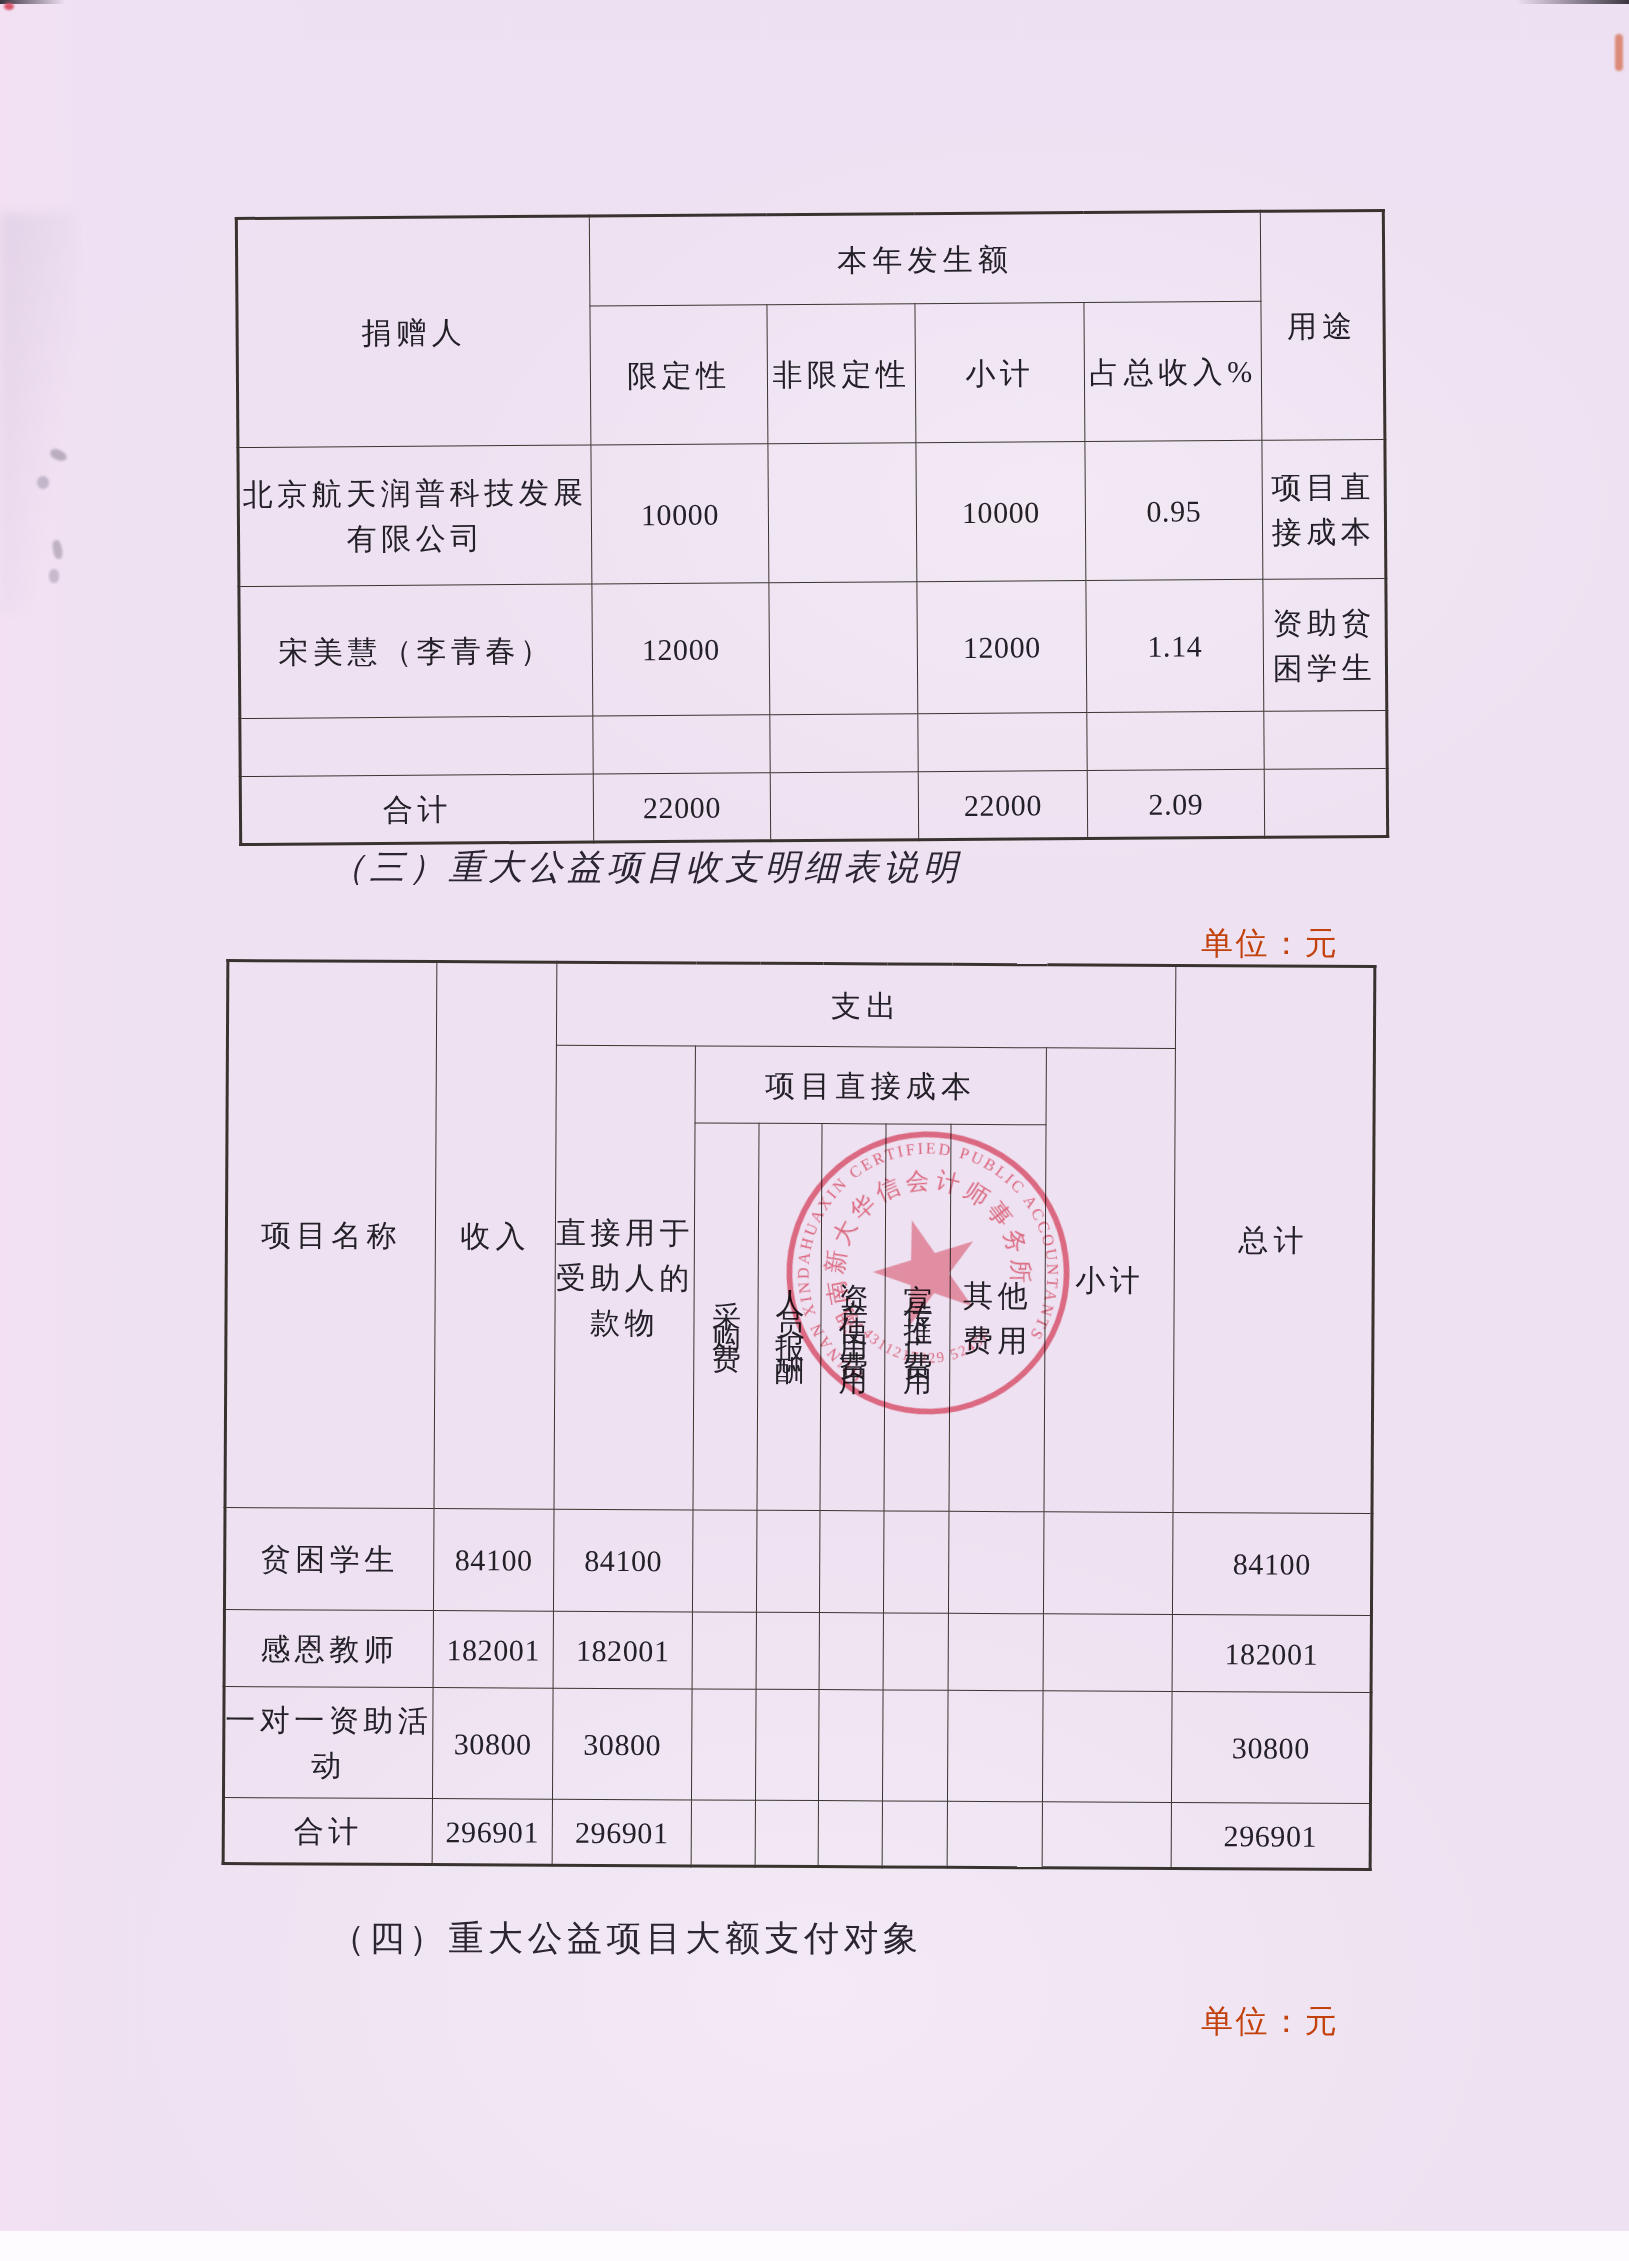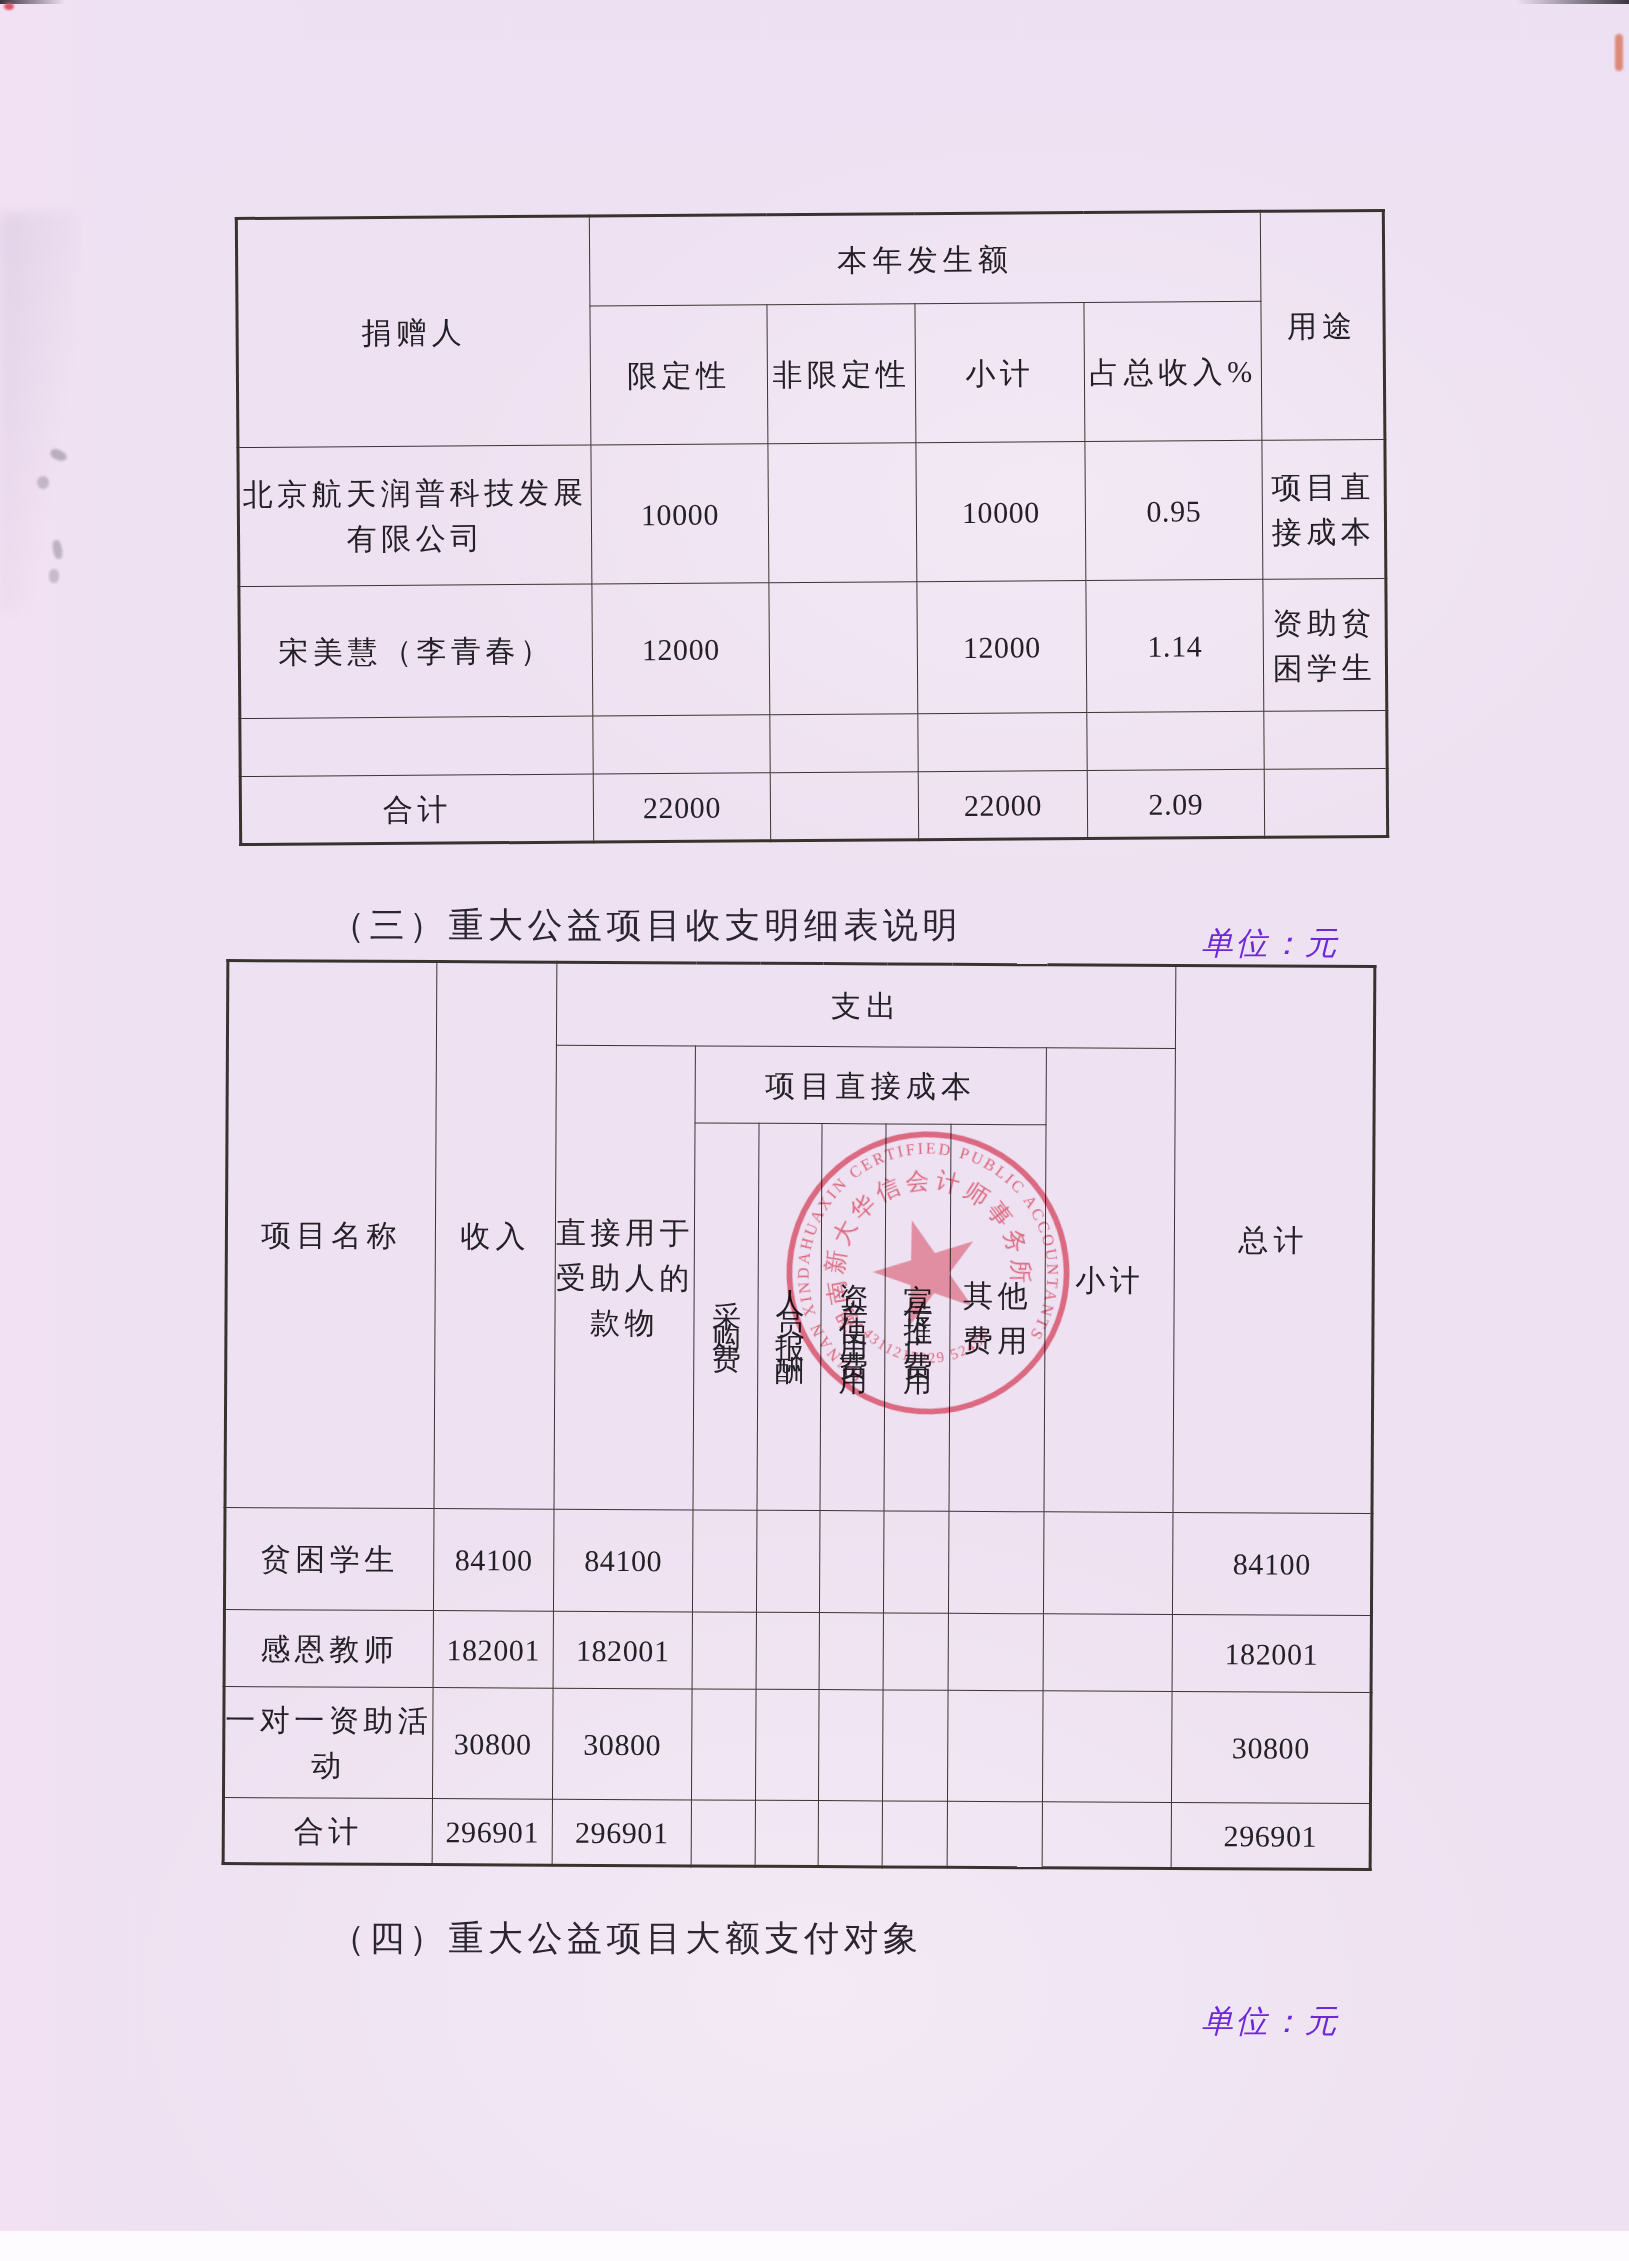--- a/index.html
+++ b/index.html
@@ -38,21 +38,21 @@
   .cn{letter-spacing:4.5px;}
   .num{font-size:31px;letter-spacing:0.6px;}
   .wrap2{line-height:2.15;padding:0 11.6px;}
   .wrap3{line-height:2.3;padding:0 19.3px;}
   .pname{line-height:1.8;padding:0 6.4px;}
   .vtext{writing-mode:vertical-rl;text-orientation:upright;letter-spacing:22px;
          display:inline-block;line-height:1.1;font-size:29px;}
   .hdr-big{font-size:31px;letter-spacing:5.2px;}
 
   .heading{position:absolute;font-size:35px;letter-spacing:4.5px;color:#2a2530;white-space:nowrap;}
-  .unit{position:absolute;font-size:32px;letter-spacing:2.6px;color:#6d28d9;white-space:nowrap;font-style:italic;}
+  .unit{position:absolute;font-size:32px;letter-spacing:2.6px;color:#c2410c;white-space:nowrap;}
 
   .seal{position:absolute;left:774px;top:1119px;width:308px;height:308px;
         color:#e75c71;mix-blend-mode:multiply;opacity:.93;
         transform:rotate(-7deg);filter:blur(0.3px);}
   .seal text{fill:currentColor;font-family:"Liberation Serif","DejaVu Serif",serif;}
 </style>
 </head>
 <body>
 
 <div class="paper-tone"></div>
@@ -117,21 +117,21 @@
         <td class="num">22000</td>
         <td class="num"></td>
         <td class="num">22000</td>
         <td class="num">2.09</td>
         <td></td>
       </tr>
     </tbody>
   </table>
 </div>
 
-<div class="heading" style="left:330px;top:902px;">（三）重大公益项目收支明细表说明</div>
+<div class="heading" style="left:330px;top:844px;font-style:italic;">（三）重大公益项目收支明细表说明</div>
 <div class="unit" style="left:1201px;top:922px;">单位：元</div>
 
 <div class="tbl-wrap tilt-b" style="left:224px;top:962px;">
   <table class="grid" style="width:1146px;">
     <colgroup>
       <col style="width:209px">
         <col style="width:120px">
         <col style="width:139px">
       <col style="width:64px">
         <col style="width:63px">

